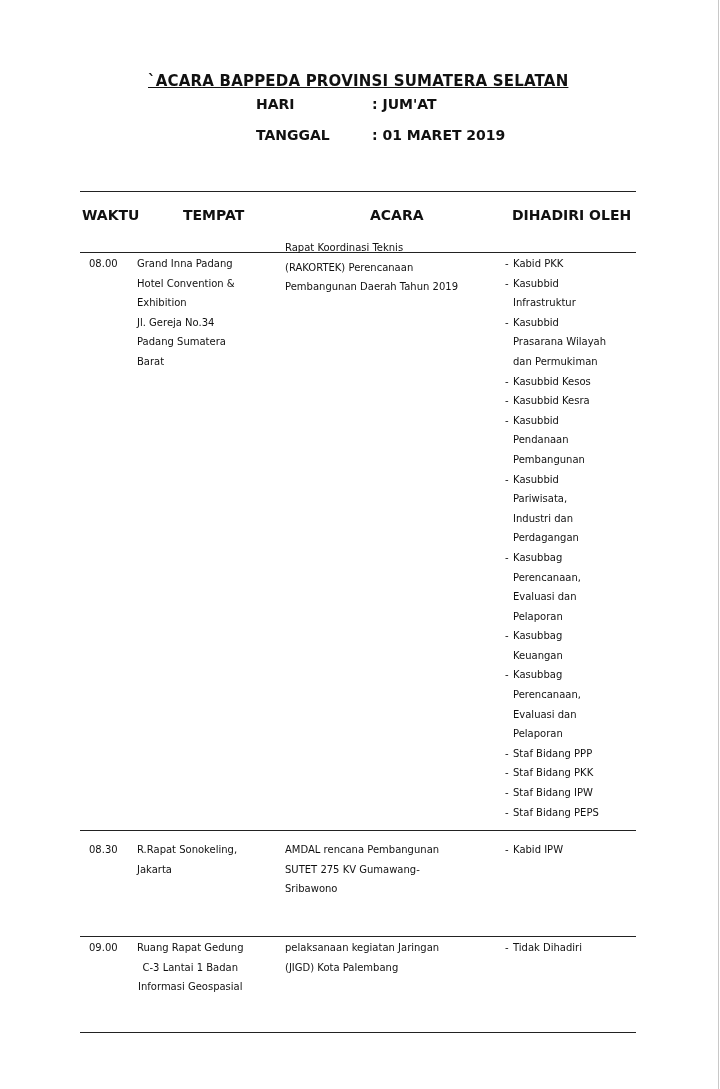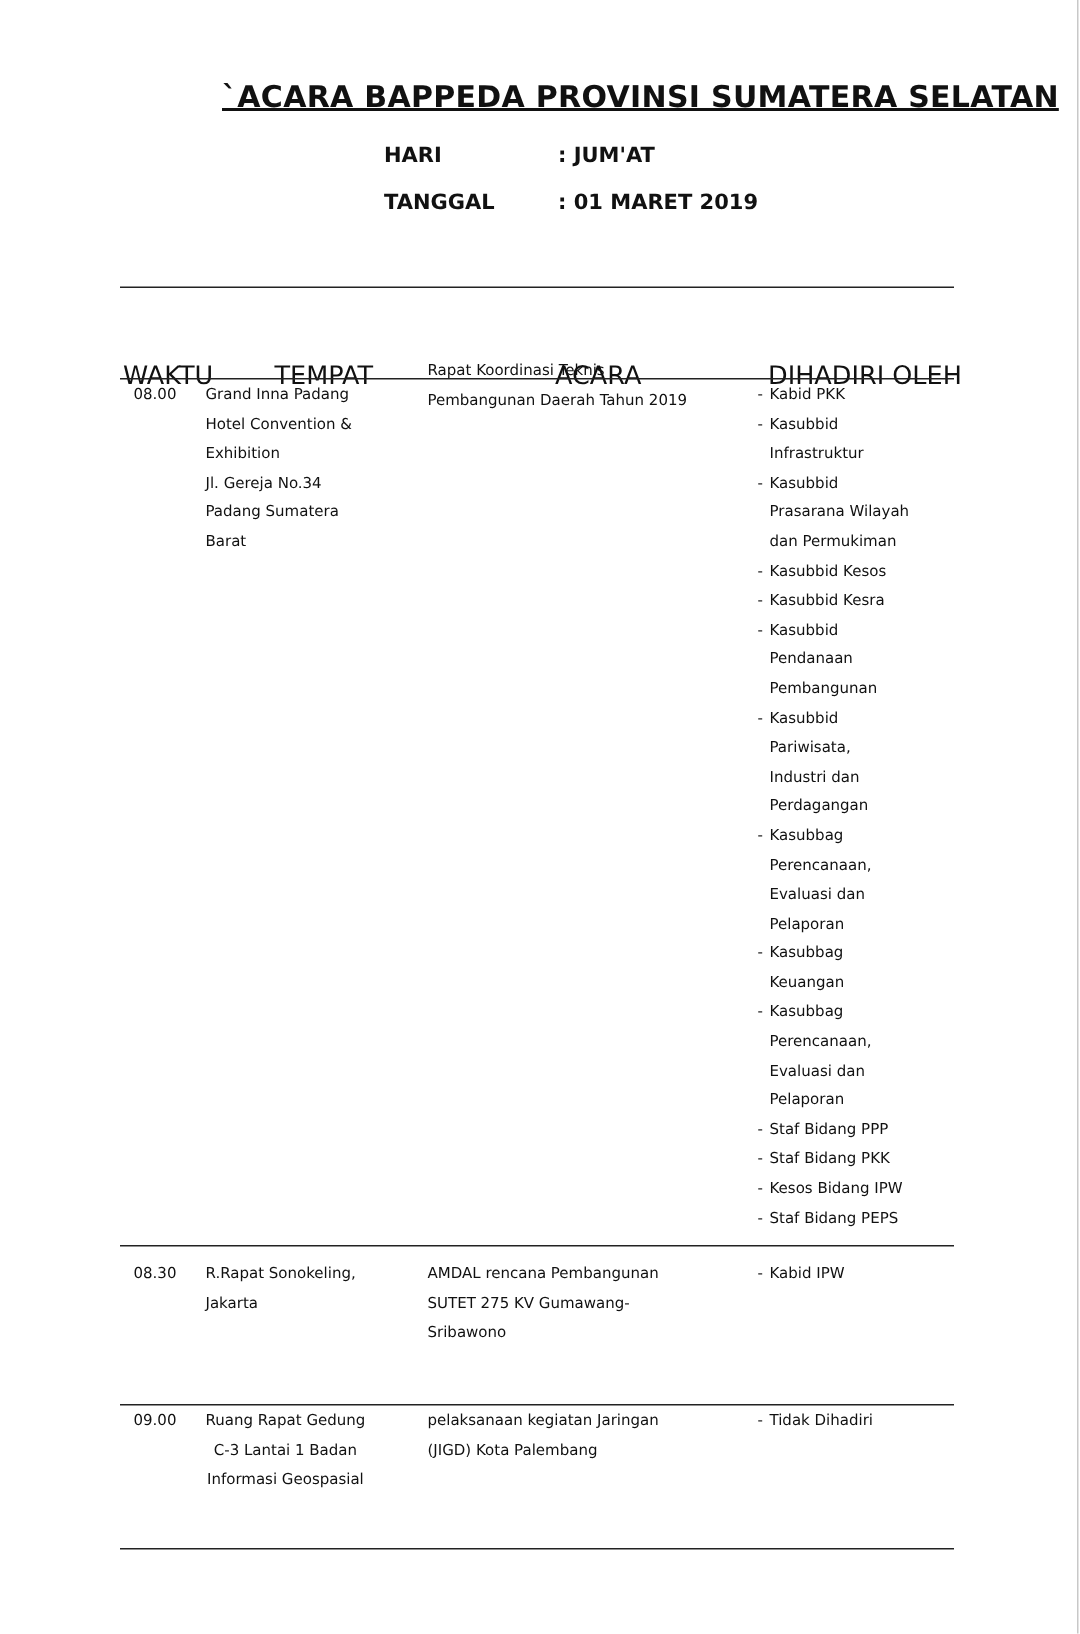--- a/index.html
+++ b/index.html
@@ -9,29 +9,29 @@
     font-family: "DejaVu Sans", sans-serif;
     color: #111111;
     position: relative;
   }
   .page {
     position: absolute; left: 0; top: 0; width: 719px; height: 1089px;
     border-right: 1px solid #c8c8c8;
     box-sizing: border-box;
   }
   .title {
-    position: absolute; left: 148px; top: 52px;
-    font-size: 20px; font-weight: bold; letter-spacing: 0.2px;
+    position: absolute; left: 148px; top: 72px;
+    font-size: 15px; font-weight: bold; letter-spacing: 0.2px;
     text-decoration: underline; white-space: nowrap;
   }
   .meta-row { position: absolute; font-size: 14px; font-weight: bold; white-space: nowrap; }
   .meta-label { position: absolute; left: 0; }
   .meta-value { position: absolute; white-space: nowrap; margin-left: 32px; }
   .hline { position: absolute; left: 80px; width: 556px; height: 1px; background: #222; }
-  .th { position: absolute; top: 207px; font-size: 17px; font-weight: normal; white-space: nowrap; margin-top: 34px; }
+  .th { position: absolute; top: 207px; font-size: 14px; font-weight: bold; white-space: nowrap; }
   .cell { position: absolute; font-size: 10px; line-height: 19.6px; white-space: nowrap; }
   .list-item { display: flex; }
   .dash { width: 8px; flex: none; }
   .li-text { display: block; }
 </style>
 </head>
 <body>
 
 <div class="page">
 
@@ -61,20 +61,21 @@
         <div class="cell" style="left: 137px; top: 254px;">
           <span class="li-text">Grand Inna Padang</span>
           <span class="li-text">Hotel Convention &amp;</span>
           <span class="li-text">Exhibition</span>
           <span class="li-text">Jl. Gereja No.34</span>
           <span class="li-text">Padang Sumatera</span>
           <span class="li-text">Barat</span>
         </div>
         <div class="cell" style="left: 285px; top: 238px;">
           <span class="li-text">Rapat Koordinasi Teknis</span>
+          <span class="li-text">(RAKORTEK) Perencanaan</span>
           <span class="li-text">Pembangunan Daerah Tahun 2019</span>
         </div>
         <div class="cell" style="left: 505px; top: 254px;">
           <div class="list-item">
             <span class="dash">-</span>
             <div>
               <span class="li-text">Kabid PKK</span>
             </div>
           </div>
           <div class="list-item">
@@ -154,21 +155,21 @@
           </div>
           <div class="list-item">
             <span class="dash">-</span>
             <div>
               <span class="li-text">Staf Bidang PKK</span>
             </div>
           </div>
           <div class="list-item">
             <span class="dash">-</span>
             <div>
-              <span class="li-text">Kesos Bidang IPW</span>
+              <span class="li-text">Staf Bidang IPW</span>
             </div>
           </div>
           <div class="list-item">
             <span class="dash">-</span>
             <div>
               <span class="li-text">Staf Bidang PEPS</span>
             </div>
           </div>
         </div>
         <div class="hline" style="top: 830px;"></div>

